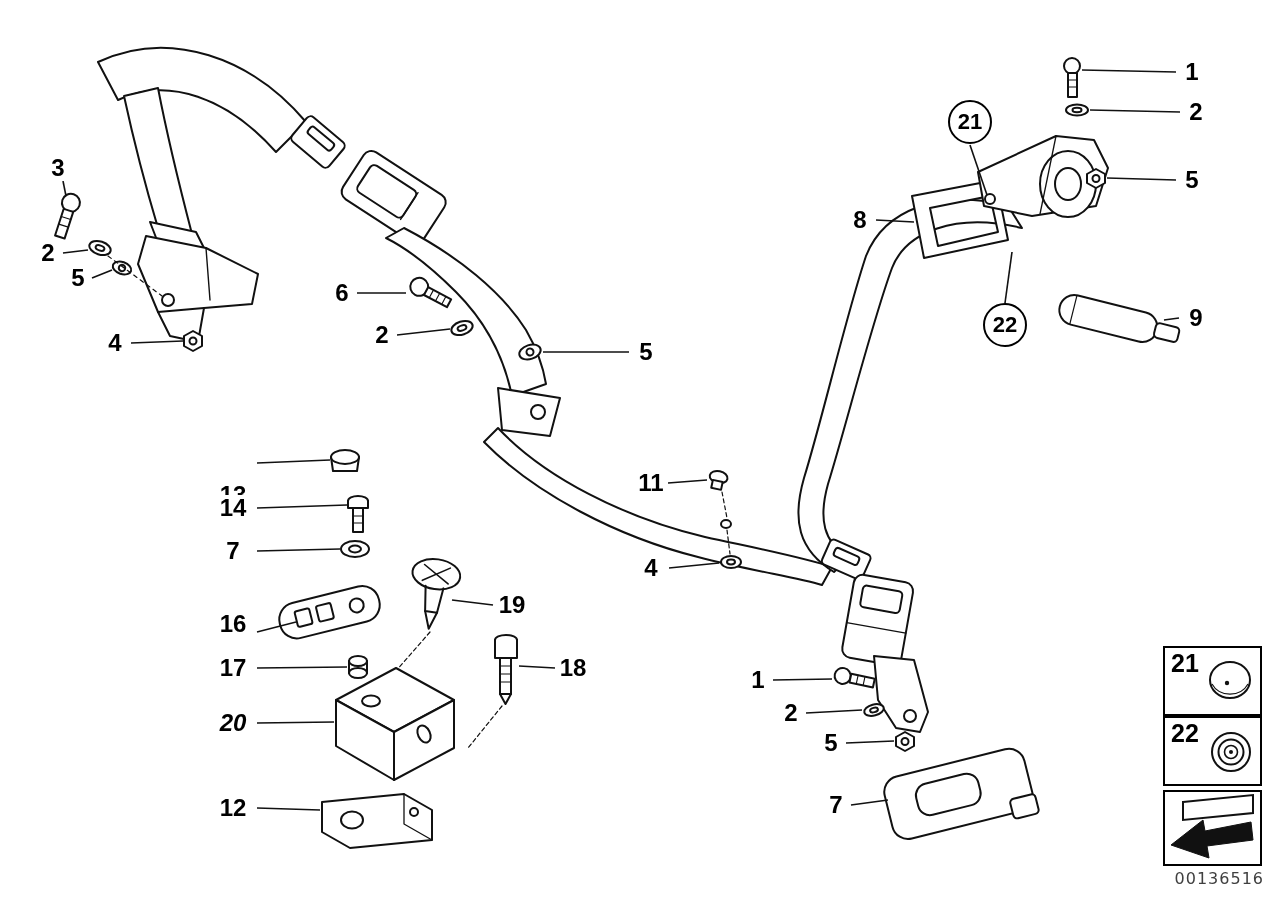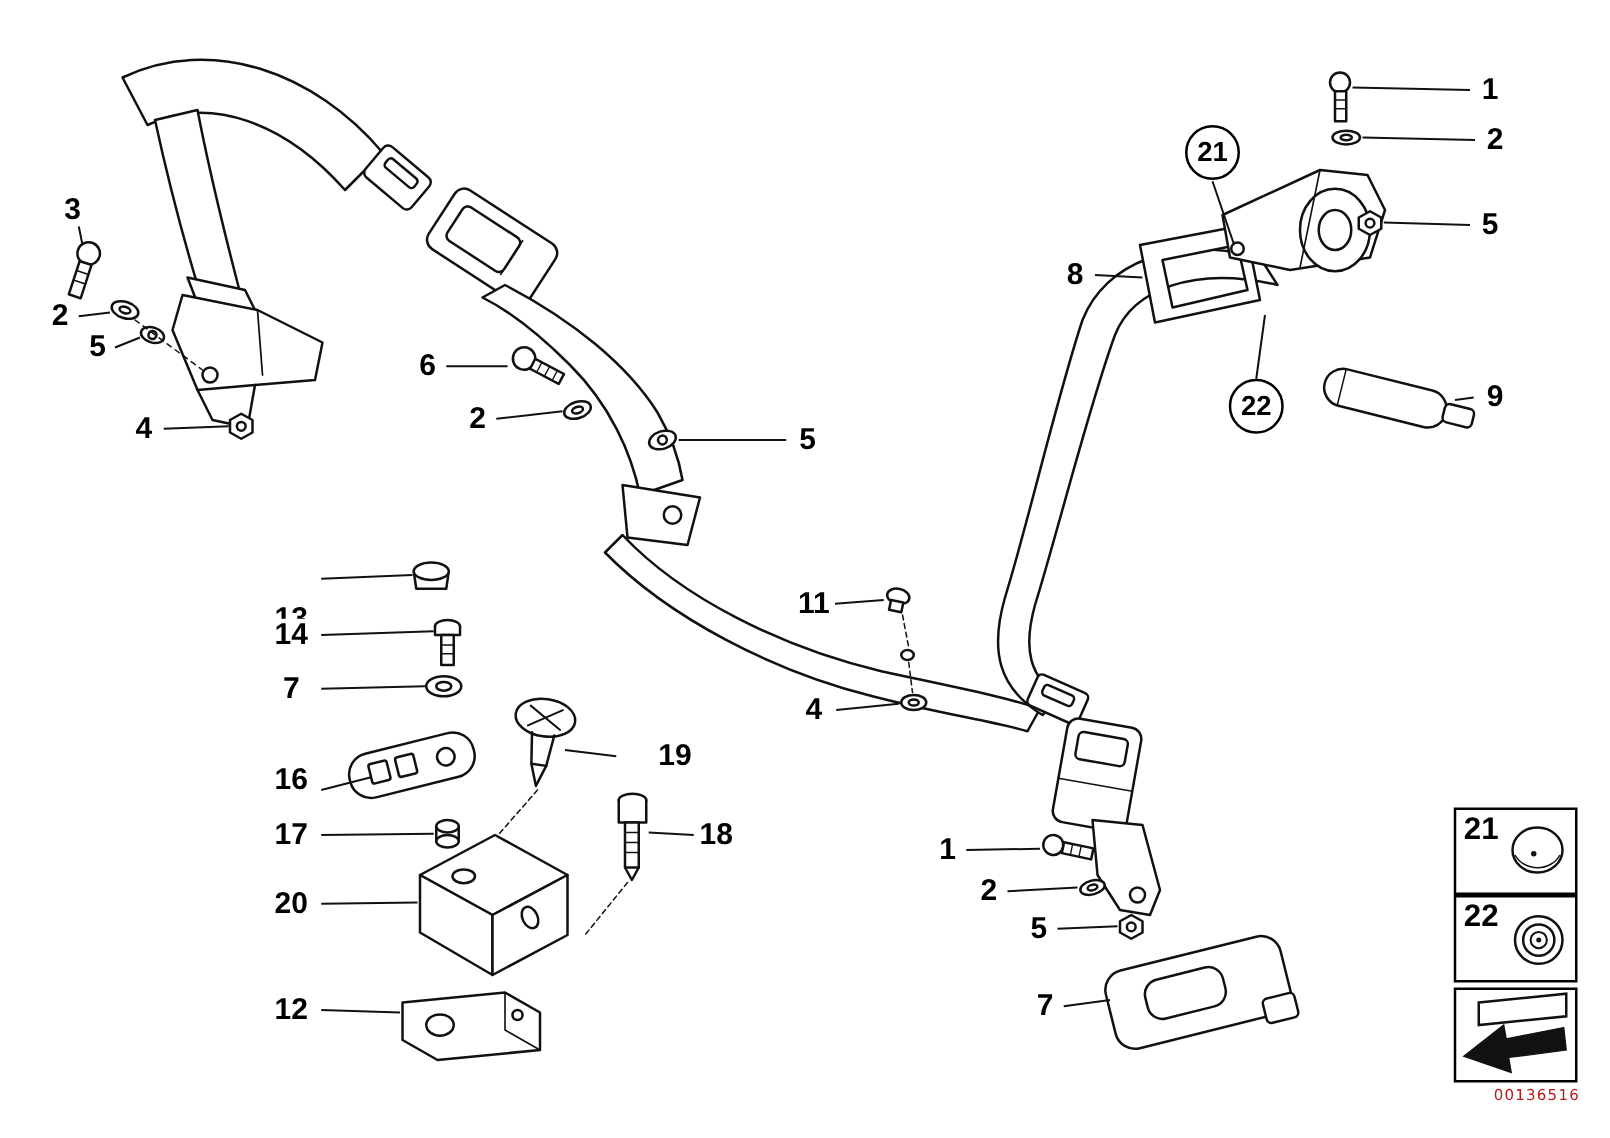--- a/index.html
+++ b/index.html
@@ -25,22 +25,22 @@
   }
   .legend-num{
     position:absolute;left:6px;top:3px;font-size:25px;font-weight:bold;line-height:1;
   }
   .legend-icon{position:absolute;right:2px;top:6px;}
   .legend-arrow{
     position:absolute;left:1163px;top:790px;width:99px;height:76px;
     border:2px solid #000;background:#fff;box-sizing:border-box;
   }
   .part-id{
-    position:absolute;right:24px;top:869px;font-size:12px;letter-spacing:1px;
-    font-family:"DejaVu Sans", sans-serif;color:#b91c1c;
+    position:absolute;right:24px;top:869px;font-size:16px;letter-spacing:1px;
+    font-family:"DejaVu Sans", sans-serif;color:#404040;
   }
 </style>
 </head>
 <body>
 
 <div class="stage">
 
   <svg class="art" viewBox="0 0 1288 910">
     <g fill="#fff" stroke="#111" stroke-width="2" stroke-linejoin="round" stroke-linecap="round">
 
@@ -270,23 +270,23 @@
       <div class="callout" style="left: 78px; top: 278px;">5</div>
       <div class="callout" style="left: 115px; top: 343px;">4</div>
       <div class="callout" style="left: 342px; top: 293px;">6</div>
       <div class="callout" style="left: 382px; top: 335px;">2</div>
       <div class="callout" style="left: 646px; top: 352px;">5</div>
       <div class="callout" style="left: 233px; top: 463px; margin-top: 32px;">13</div>
       <div class="callout" style="left: 233px; top: 508px;">14</div>
       <div class="callout" style="left: 233px; top: 551px;">7</div>
       <div class="callout" style="left: 233px; top: 624px;">16</div>
       <div class="callout" style="left: 233px; top: 668px;">17</div>
-      <div class="callout" style="left: 512px; top: 605px; margin-left: 28px;">19</div>
+      <div class="callout" style="left: 512px; top: 605px;">19</div>
       <div class="callout" style="left: 573px; top: 668px;">18</div>
-      <div class="callout" style="left: 233px; top: 723px;">20</div>
+      <div class="callout" style="left: 233px; top: 723px; font-style: italic;">20</div>
       <div class="callout" style="left: 233px; top: 808px;">12</div>
       <div class="callout" style="left: 651px; top: 483px;">11</div>
       <div class="callout" style="left: 651px; top: 568px;">4</div>
       <div class="callout" style="left: 758px; top: 680px;">1</div>
       <div class="callout" style="left: 791px; top: 713px;">2</div>
       <div class="callout" style="left: 831px; top: 743px;">5</div>
       <div class="callout" style="left: 836px; top: 805px;">7</div>
     </div>
 
   <div class="legend-box" style="top:646px;">

